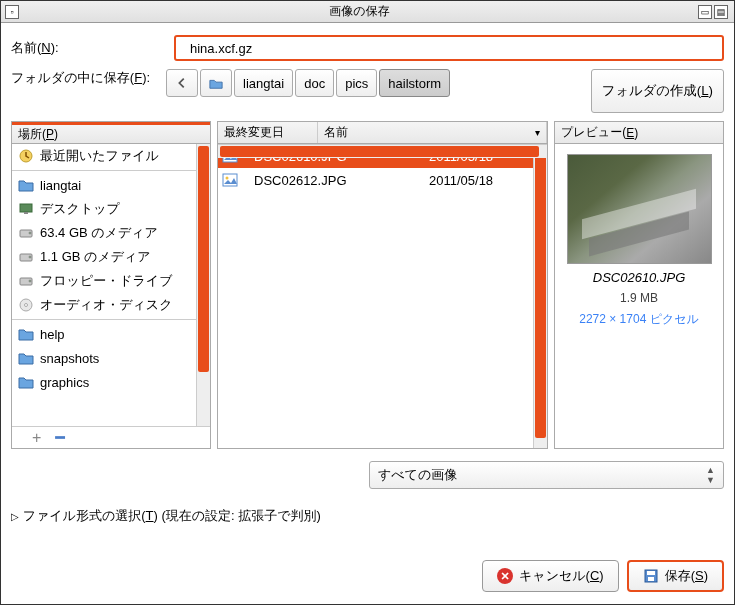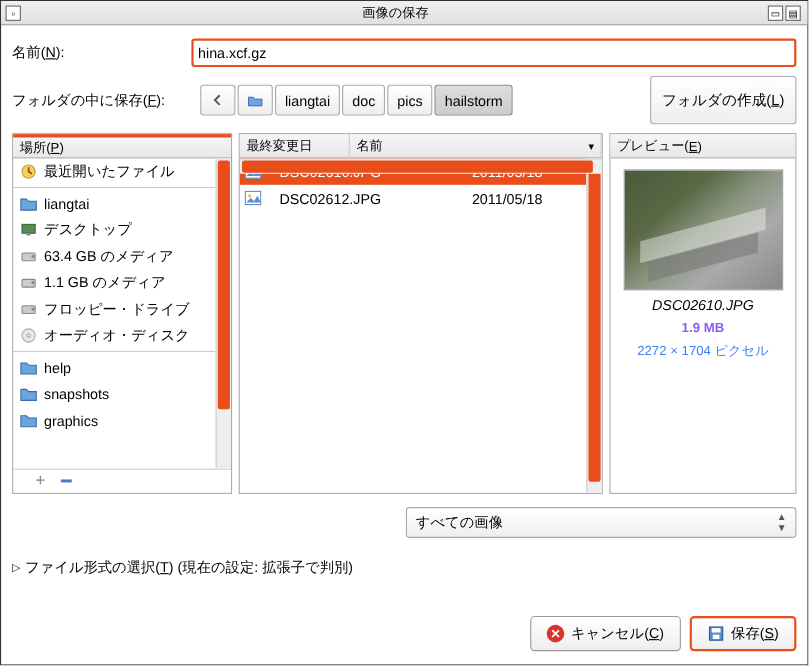--- a/index.html
+++ b/index.html
@@ -4,22 +4,22 @@
 <style>
 * { box-sizing: border-box; margin: 0; padding: 0; }
 body { font-family: sans-serif; font-size: 13px; background: #fff; }
 .window { width: 735px; height: 605px; border: 1px solid #333; display: flex; flex-direction: column; }
 .titlebar { height: 22px; background: linear-gradient(#f0f0f0,#e0e0e0); border-bottom: 1px solid #999; display: flex; align-items: center; padding: 0 4px; }
 .titlebar-btn { width: 14px; height: 14px; border: 1px solid #666; background: #fff; margin-right: 2px; display: flex; align-items: center; justify-content: center; font-size: 9px; }
 .titlebar-spacer { flex: 1; text-align: center; font-size: 12px; }
 .content { flex: 1; padding: 12px 10px; display: flex; flex-direction: column; gap: 8px; }
 .row { display: flex; align-items: center; gap: 8px; }
 .label { min-width: 155px; }
-.name-input { flex: 1; height: 26px; border: 2px solid #e84d1a; border-radius: 3px; padding: 0 4px; font-size: 13px; outline: none; }
-.path-row { display: flex; align-items: center; gap: 16px; }
+.name-input { flex: 1; height: 26px; border: 2px solid #e84d1a; border-radius: 3px; padding: 0 14px; font-size: 13px; outline: none; }
+.path-row { display: flex; align-items: flex-start; gap: 0; }
 .path-buttons { display: flex; gap: 2px; }
 .path-btn { height: 28px; padding: 0 8px; border: 1px solid #aaa; background: linear-gradient(#fff,#eee); border-radius: 3px; cursor: pointer; display: flex; align-items: center; font-size: 13px; }
 .path-btn.active { background: linear-gradient(#ddd,#ccc); border-color: #888; }
 .path-btn svg { width: 14px; height: 14px; }
 .folder-create { height: 44px; padding: 0 10px; border: 1px solid #aaa; background: linear-gradient(#fff,#eee); border-radius: 3px; cursor: pointer; }
 .main-area { display: flex; gap: 6px; height: 328px; }
 .panel { border: 1px solid #aaa; display: flex; flex-direction: column; background: #fff; }
 .places { width: 200px; justify-content: space-between; }
 .filelist { flex: 1; width: 335px; }
 .preview { width: 170px; }
@@ -42,21 +42,21 @@
 .file-row { display: flex; align-items: center; height: 24px; padding: 0 4px; gap: 16px; cursor: pointer; }
 .file-row.selected { background: #e84d1a; color: #fff; }
 .file-icon { width: 16px; height: 16px; flex-shrink: 0; }
 .file-name { flex: 1; }
 .file-date { width: 100px; }
 .preview-body { flex: 1; padding: 10px; display: flex; flex-direction: column; align-items: center; gap: 6px; }
 .preview-img { width: 145px; height: 110px; background: linear-gradient(140deg,#4a5a3a 0%,#5a6845 30%,#8a9580 50%,#aaa 70%,#888 100%); border: 1px solid #999; position: relative; overflow: hidden; }
 .preview-img::before { content: ''; position: absolute; left: 10%; top: 45%; width: 80%; height: 20px; background: rgba(255,255,255,0.4); transform: skewY(-15deg); }
 .preview-img::after { content: ''; position: absolute; left: 15%; top: 65%; width: 70%; height: 18px; background: rgba(120,120,120,0.6); transform: skewY(-15deg); }
 .preview-name { font-style: italic; font-size: 13px; }
-.preview-size { font-size: 12px; color: #8b5cf6; font-weight: bold; }
+.preview-size { font-size: 12px; color: #404040; }
 .preview-dim { font-size: 12px; color: #3b82f6; }
 .places-footer { height: 22px; border-top: 1px solid #ccc; display: flex; align-items: center; padding: 0 20px; gap: 14px; }
 .pf-btn { font-size: 16px; cursor: pointer; color: #888; }
 .pf-btn.minus { color: #4a7dc9; }
 .filter-row { display: flex; justify-content: flex-end; margin-top: 4px; }
 .filter-select { width: 355px; height: 28px; border: 1px solid #aaa; border-radius: 3px; background: linear-gradient(#fff,#eee); padding: 0 8px; display: flex; align-items: center; justify-content: space-between; cursor: pointer; }
 .filetype-row { display: flex; align-items: center; gap: 4px; margin-top: 10px; }
 .tri { font-size: 10px; }
 .file-hscroll-wrap { display: flex; flex-direction: column; height: 100%; }
 .button-row { display: flex; justify-content: flex-end; gap: 8px; margin-top: auto; padding-top: 12px; }

